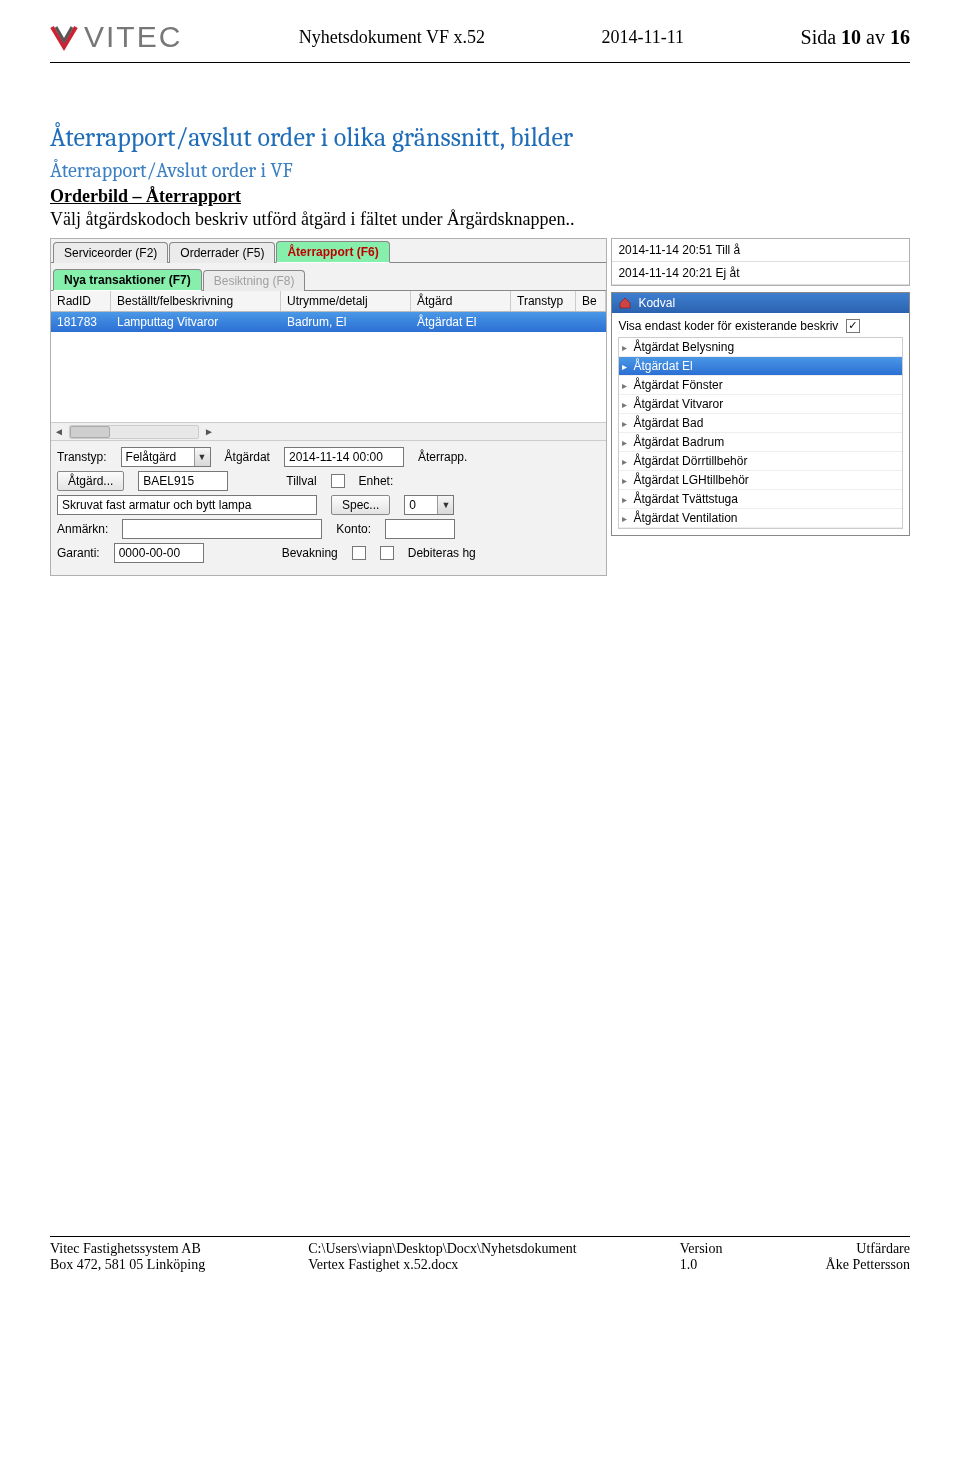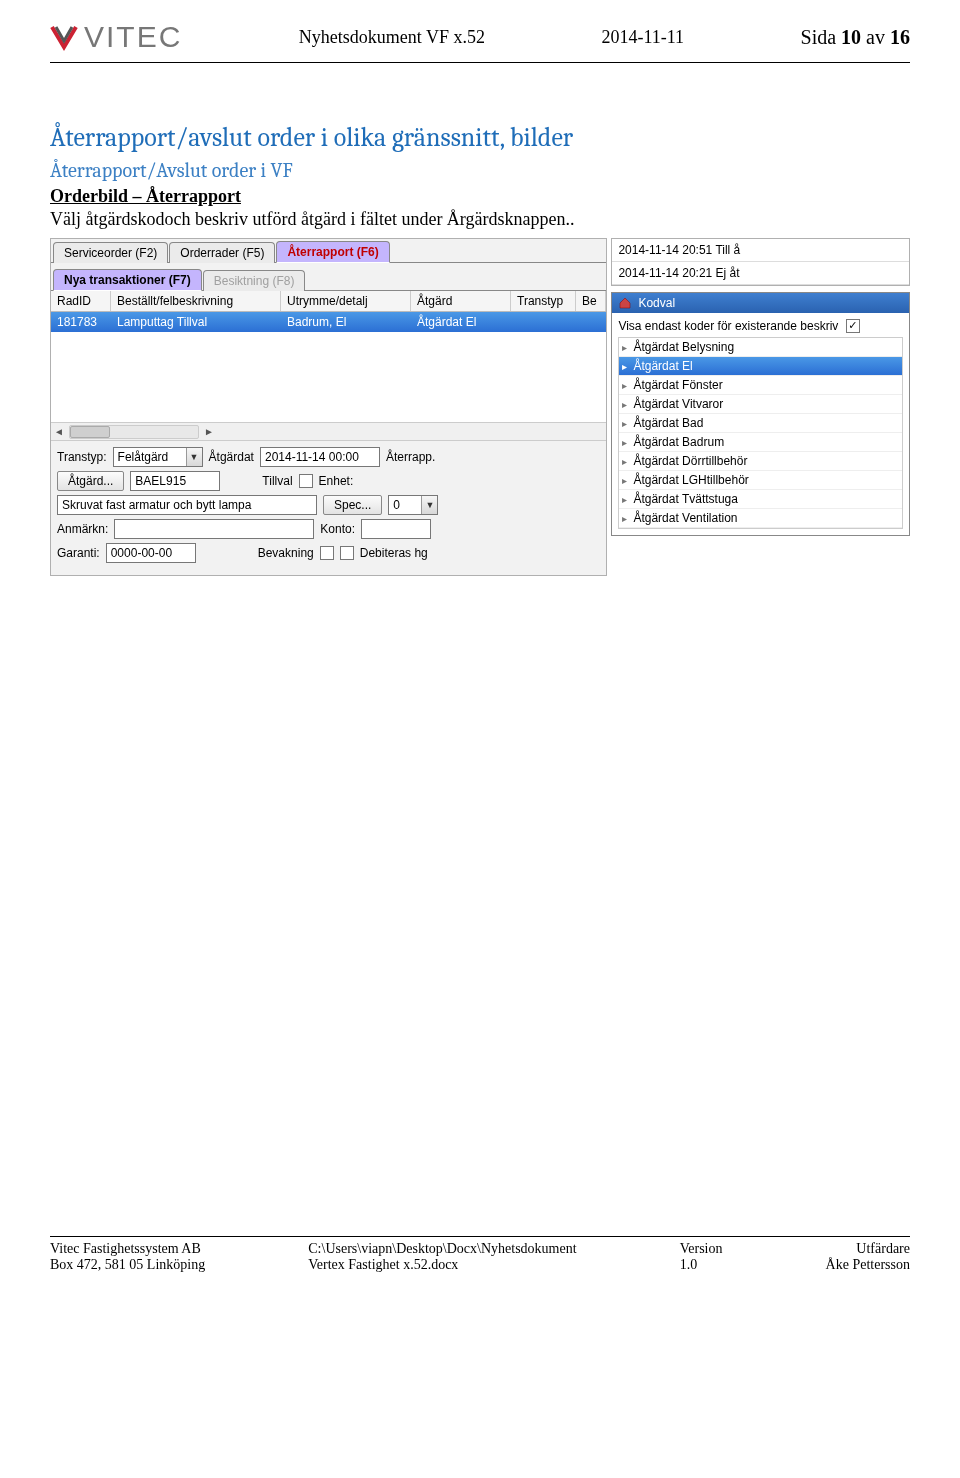--- a/index.html
+++ b/index.html
@@ -106,21 +106,21 @@
     border-bottom: none;
     border-radius: 4px 4px 0 0;
     background: #ebebeb;
     margin-right: 1px;
     font-size: 12px;
     cursor: default;
     position: relative;
     top: 1px;
   }
   .tab.active {
-    background: #c4b5fd;
+    background: #86efac;
     color: #c00000;
     font-weight: 700;
     border-bottom: 1px solid #fff;
   }
   .tab.disabled {
     color: #a0a0a0;
   }
   .table-head {
     display: flex;
     background: #f5f5f5;
@@ -172,21 +172,21 @@
   }
 
   .form-block {
     background: #f2f2f2;
     padding: 6px 6px 8px 6px;
     border-top: 1px solid #ccc;
   }
   .form-row {
     display: flex;
     align-items: center;
-    gap: 6px;
+    gap: 14px;
     margin-bottom: 4px;
   }
   .lbl { font-size: 12px; white-space: nowrap; }
   .inp, .sel {
     border: 1px solid #777;
     background: #fff;
     height: 20px;
     font-size: 12px;
     padding: 1px 4px;
     font-family: Tahoma, Arial, sans-serif;
@@ -300,21 +300,21 @@
           <div class="th c1">RadID</div>
           <div class="th c2">Beställt/felbeskrivning</div>
           <div class="th c3">Utrymme/detalj</div>
           <div class="th c4">Åtgärd</div>
           <div class="th c5">Transtyp</div>
           <div class="th c6">Be</div>
         </div>
 
         <div class="tr selected">
           <div class="td c1">181783</div>
-          <div class="td c2">Lamputtag Tillval</div>
+          <div class="td c2">Lamputtag Vitvaror</div>
           <div class="td c3">Badrum, El</div>
           <div class="td c4">Åtgärdat El</div>
           <div class="td c5"></div>
           <div class="td c6"></div>
         </div>
         <div class="grid-space"></div>
         <div class="scroll-row">
           <div class="scroll-arrow">◄</div>
           <div class="scroll-track">
               <div class="scroll-thumb"></div>

